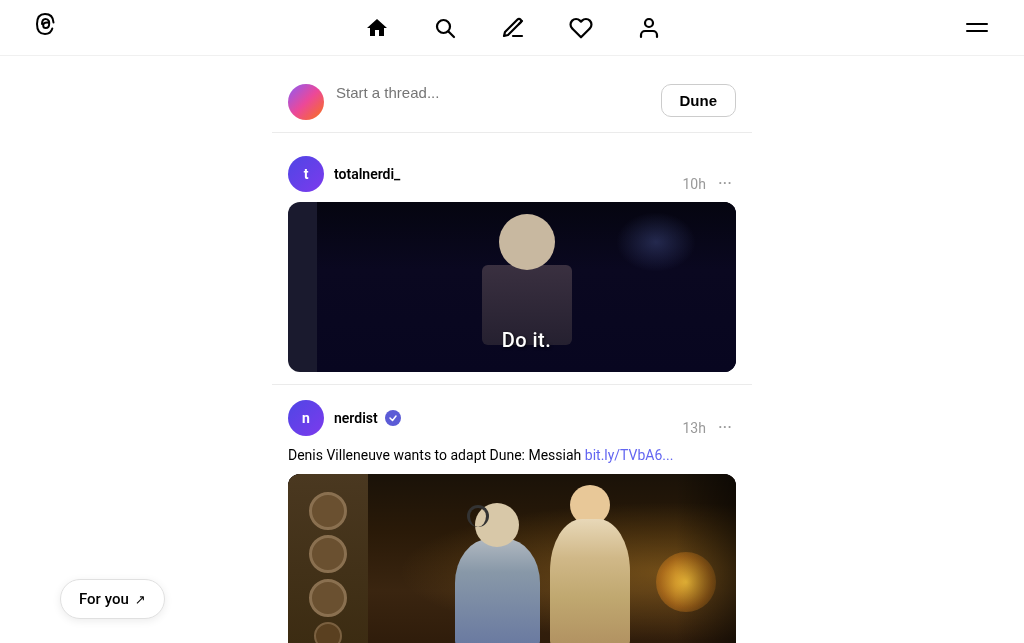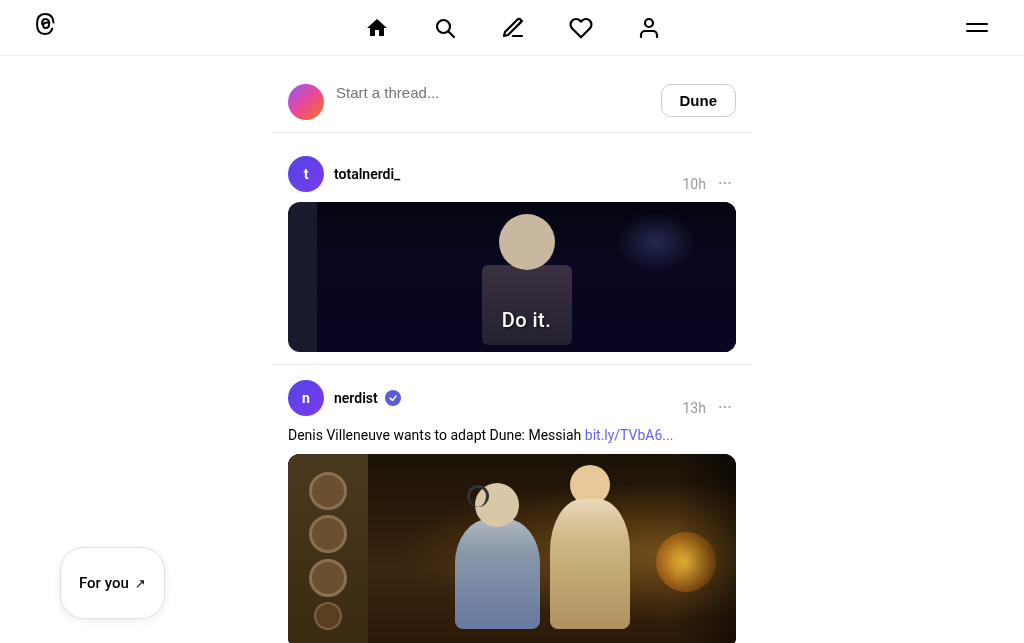--- a/index.html
+++ b/index.html
@@ -171,21 +171,21 @@
     .post-image-placeholder {
       width: 100%;
       background: #1a1a2e;
       border-radius: 12px;
       overflow: hidden;
       position: relative;
     }
 
     
     .meme-image {
-      height: 150px;
+      height: 170px;
       background: linear-gradient(180deg, #0d0d1a 0%, #1a1a3e 30%, #0a0a1a 100%);
       display: flex;
       align-items: flex-end;
       justify-content: center;
       padding-bottom: 24px;
       position: relative;
       margin-left: 29px;
     }
     .meme-text {
       position: absolute;
@@ -233,21 +233,21 @@
     }
 
     
     .for-you-pill {
       position: fixed;
       bottom: 24px;
       left: 60px;
       background: #fff;
       border: 1px solid #e0e0e0;
       border-radius: 24px;
-      padding: 26px 18px;
+      padding: 10px 18px;
       font-size: 15px;
       font-weight: 500;
       color: #000;
       display: flex;
       align-items: center;
       gap: 6px;
       box-shadow: 0 2px 8px rgba(0,0,0,0.08);
       cursor: pointer;
     }
 

